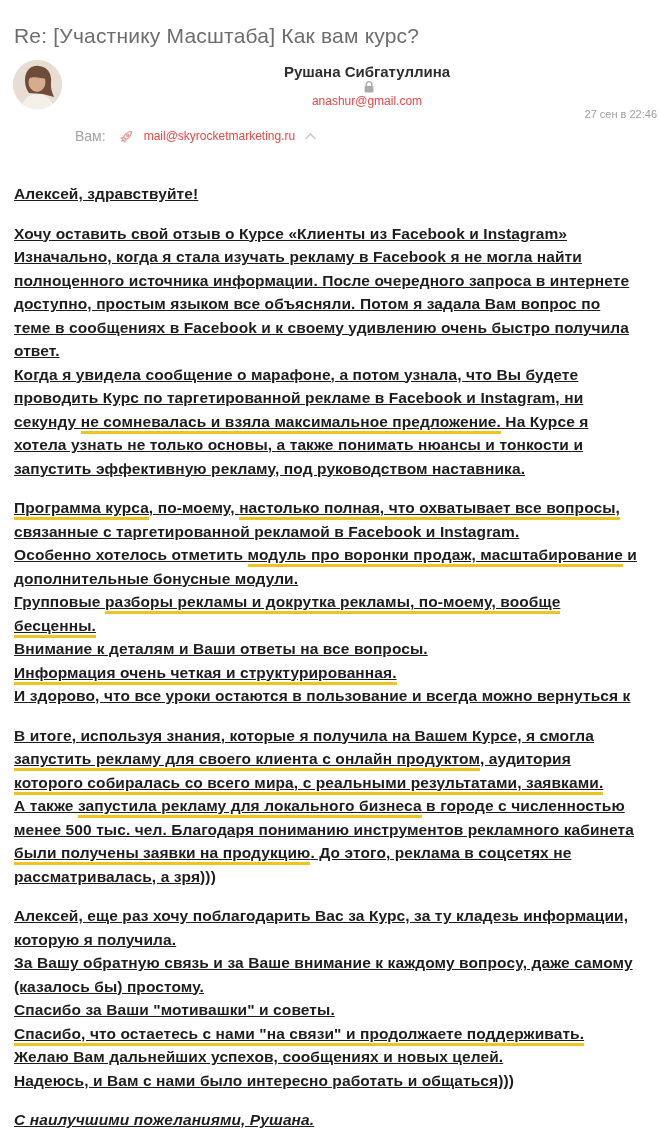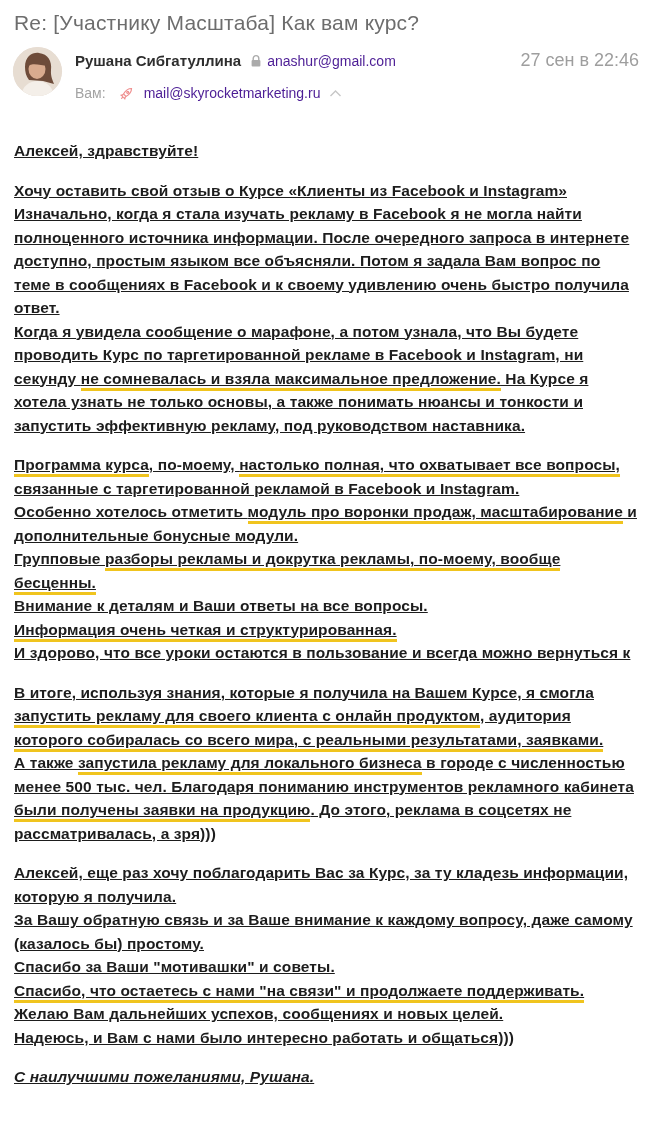--- a/index.html
+++ b/index.html
@@ -5,45 +5,45 @@
   html,body{margin:0;padding:0;background:#ffffff;}
   .page{
     position:relative;
     width:659px;height:1144px;
     overflow:hidden;
     background:#ffffff;
     font-family:"Liberation Sans", sans-serif;
   }
   .subject{
     margin:0;
-    padding:11px 14px 2px 14px;
+    padding:24px 14px 2px 14px;
     font-size:21px;
     font-weight:400;
     color:#6d6d6d;
     letter-spacing:.2px;
   }
   .header{
     display:flex;
     align-items:flex-start;
     padding:10px 0 0 13px;
   }
   .avatar{
     width:49px;height:49px;border-radius:50%;
     overflow:hidden;flex:0 0 49px;
     background:#e6dcd3;
     cursor:pointer;
   }
   .avatar svg{display:block;}
   .meta{flex:1;margin-left:13px;min-width:0;}
-  .row1{display:flex;align-items:center;margin-top:3px;}
+  .row1{display:flex;align-items:center;margin-top:3px;flex-direction:column;}
   .sender-name{font-size:15px;font-weight:700;color:#2e2e2e;white-space:nowrap;}
   .lock{margin:0 5px 0 9px;display:inline-flex;align-items:center;}
-  .gray{color:#4c1d95;font-size:14px;}
-  .date{margin-left:auto;padding-right:20px;color:#9e9e9e;font-size:18px;white-space:nowrap;}
-  .row2{display:flex;align-items:center;margin-top:14px;color:#a3a3a3;font-size:14px;}
+  .gray{color:#ef4444;font-size:12px;}
+  .date{margin-left:auto;padding-right:2px;color:#9e9e9e;font-size:11px;white-space:nowrap;}
+  .row2{display:flex;align-items:center;margin-top:8px;color:#a3a3a3;font-size:14px;}
   .rocket{margin:0 10px 0 13px;display:inline-flex;align-items:center;}
   .chev{margin-left:9px;display:inline-flex;align-items:center;cursor:pointer;}
   .email-link{cursor:pointer;}
   .body{
     padding:38px 14px 0 14px;
     font-family:"Liberation Sans", sans-serif;
     font-weight:700;
     font-size:15.5px;
     line-height:23.5px;
     color:#1d1d1d;

